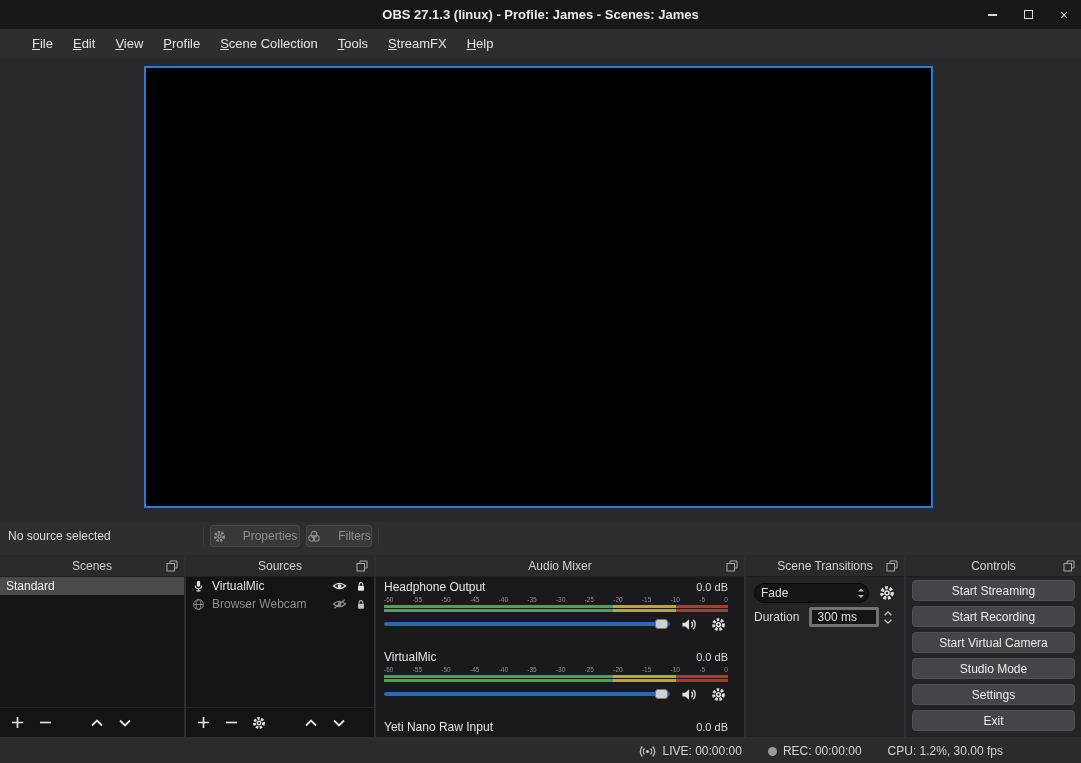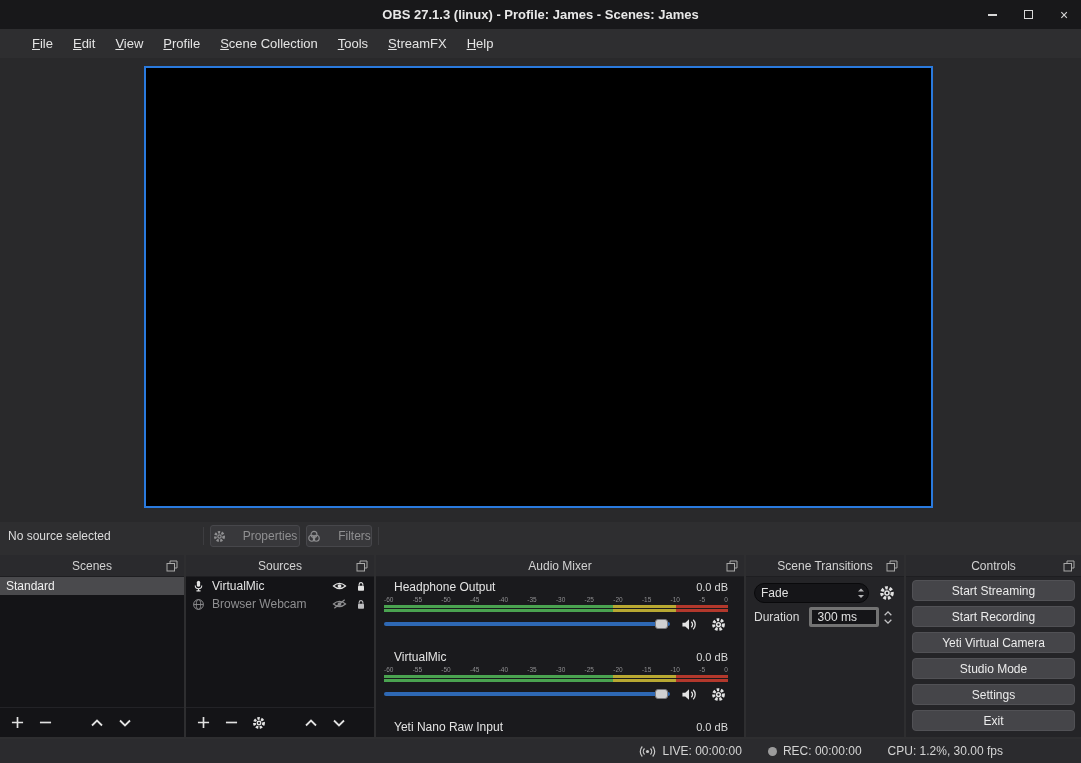--- a/index.html
+++ b/index.html
@@ -51,21 +51,21 @@
 
   .dock-toolbar { position:absolute; left:0; right:0; bottom:0; height:30px; background:#141417; border-top:1px solid #232327; display:flex; align-items:center; padding:0 8px; gap:10px; }
   .tool-ico { width:18px; height:18px; display:flex; align-items:center; justify-content:center; }
   .tool-gap { width:14px; }
 
   
   .mixer-body { background:#1a1a1d; padding:0 16px 0 8px; }
   .mix-block { padding-top:3px; }
   .mix-block + .mix-block { margin-top:15px; }
   .mix-head { display:flex; justify-content:space-between; align-items:baseline; height:14px; }
-  .mix-name { font-size:12px; color:#e4e4e4;margin-left:10px; }
+  .mix-name { font-size:12px; color:#e4e4e4; }
   .mix-level { font-size:11px; color:#dcdcdc; }
   .ticks { display:flex; justify-content:space-between; height:8px; margin-top:2px; }
   .ticks span { font-size:6.5px; color:#8f8f91; line-height:8px; }
   .meter { margin-top:1px; }
   .meter-bar { height:3px; background:linear-gradient(to right, #4aa350 0%, #4aa350 66.5%, #b8a832 66.5%, #b8a832 85%, #b3382c 85%, #b3382c 100%); }
   .meter-bar + .meter-bar { margin-top:1px; }
   .mix-ctl { display:flex; align-items:center; margin-top:4px; height:16px; }
   .vol-slider { position:relative; flex:1; height:16px; }
   .vol-track { position:absolute; left:0; right:0; top:6px; height:4px; background:#2e68b4; border-radius:2px; }
   .vol-handle { position:absolute; right:2px; top:3px; width:13px; height:10px; background:#cfd0d2; border-radius:3px; border:1px solid #7a7a7e; }
@@ -462,21 +462,21 @@
       <span class="float-btn">
         <svg width="12" height="12" viewBox="0 0 12 12">
             <rect x="1" y="3.5" width="7.5" height="7.5" fill="none" stroke="#a8a8a8"></rect>
             <path d="M4 3.5V1h7v7H8.5" fill="none" stroke="#a8a8a8"></path>
           </svg>
       </span>
     </div>
     <div class="dock-body ctl-body">
       <div class="ctl-btn">Start Streaming</div>
       <div class="ctl-btn">Start Recording</div>
-      <div class="ctl-btn">Yeti Virtual Camera</div>
+      <div class="ctl-btn">Start Virtual Camera</div>
       <div class="ctl-btn">Studio Mode</div>
       <div class="ctl-btn">Settings</div>
       <div class="ctl-btn">Exit</div>
     </div>
   </div>
 
   <div class="statusbar">
     <div class="sb-group">
       <span>
         <svg width="17" height="13" viewBox="0 0 18 14">

